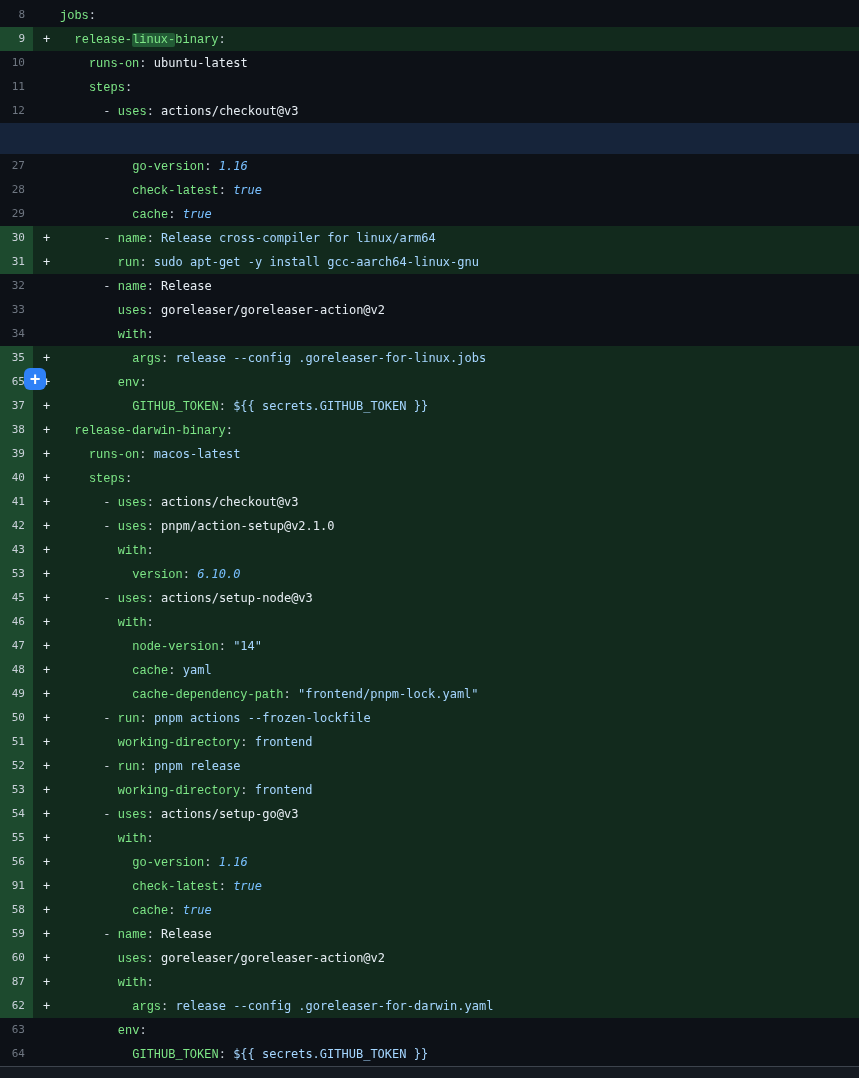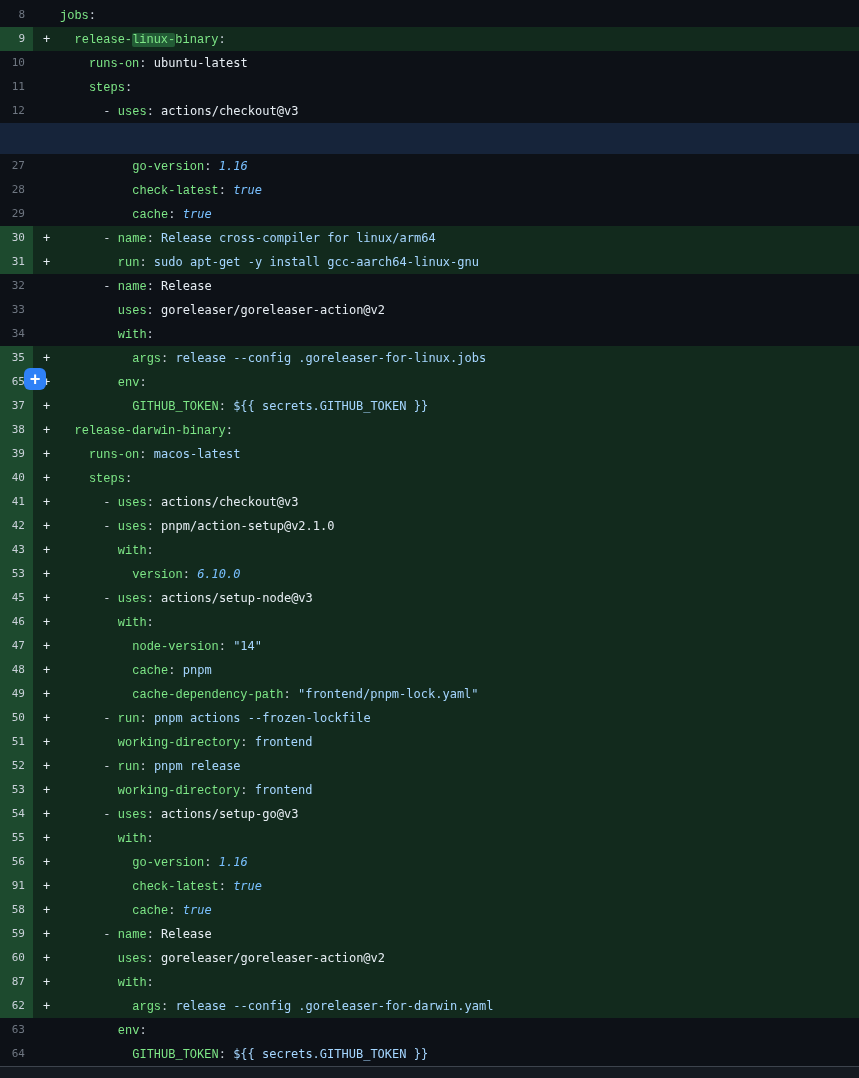--- a/index.html
+++ b/index.html
@@ -207,21 +207,21 @@
       <div class="code">        <span class="seg-key">with</span><span class="seg-pun">:</span></div>
     </div>
     <div class="row added">
       <div class="num">47</div>
       <div class="marker">+</div>
       <div class="code">          <span class="seg-key">node-version</span><span class="seg-pun">:</span><span class="seg-str"> "14"</span></div>
     </div>
     <div class="row added">
       <div class="num">48</div>
       <div class="marker">+</div>
-      <div class="code">          <span class="seg-key">cache</span><span class="seg-pun">:</span><span class="seg-str"> pnpm</span></div>
+      <div class="code">          <span class="seg-key">cache</span><span class="seg-pun">:</span><span class="seg-str"> yaml</span></div>
     </div>
     <div class="row added">
       <div class="num">49</div>
       <div class="marker">+</div>
       <div class="code">          <span class="seg-key">cache-dependency-path</span><span class="seg-pun">:</span><span class="seg-str"> "frontend/pnpm-lock.yaml"</span></div>
     </div>
     <div class="row added">
       <div class="num">50</div>
       <div class="marker">+</div>
       <div class="code">      <span class="seg-pun">- </span><span class="seg-key">run</span><span class="seg-pun">:</span><span class="seg-str"> pnpm actions --frozen-lockfile</span></div>

